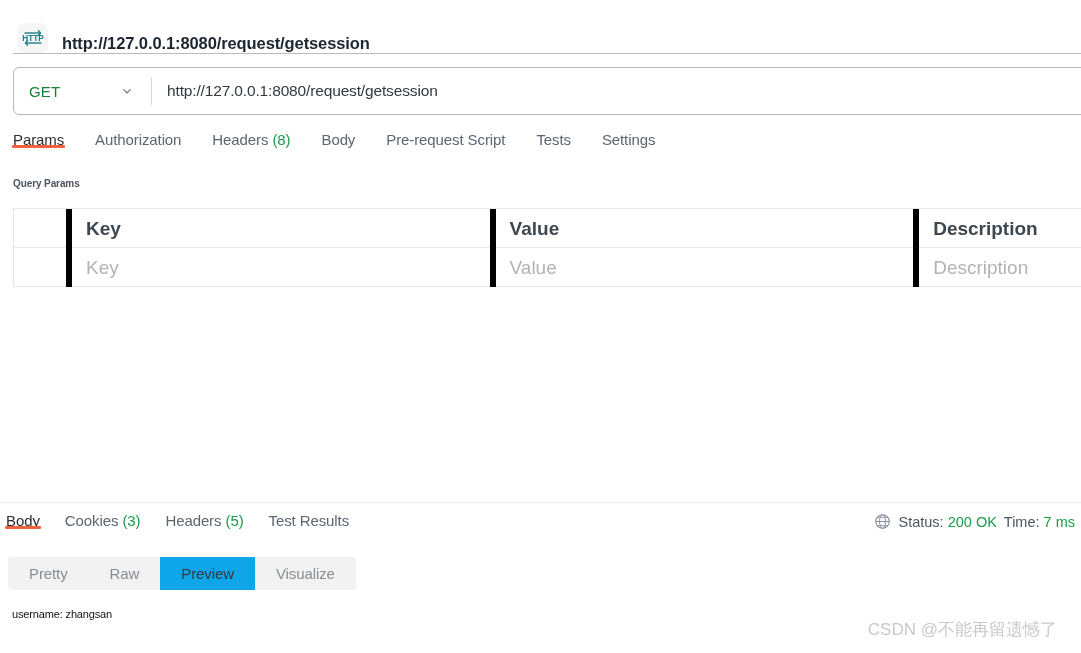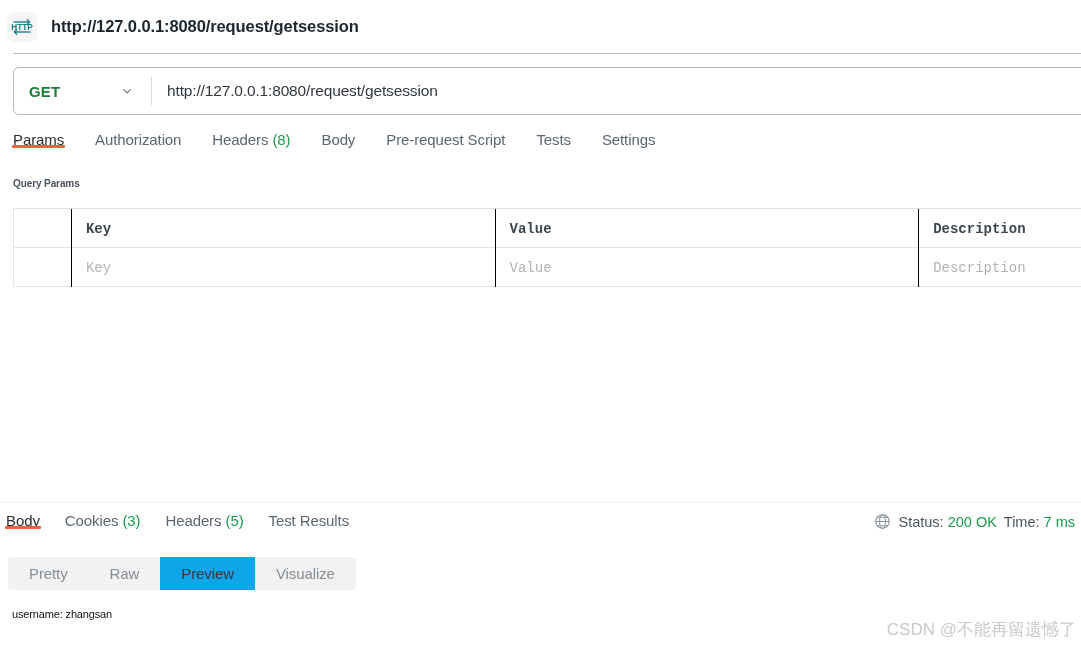--- a/index.html
+++ b/index.html
@@ -9,21 +9,21 @@
     background: #ffffff;
     font-family: "Liberation Sans", sans-serif;
     color: #2b2b2b;
     overflow: hidden;
   }
   .app { position: relative; width: 1081px; height: 653px; background: #fff; }
 
   
   .titlebar {
     position: absolute; left: 0; top: 0; width: 1081px; height: 53px;
-    display: flex; align-items: center; padding-left: 7px;
+    display: flex; align-items: flex-end; padding-left: 18px;
   }
   .http-icon {
     width: 30px; height: 30px; border-radius: 7px; background: #f6f6f6;
     display: flex; align-items: center; justify-content: center;
     flex: 0 0 auto;
   }
   .title-text {
     margin-left: 14px;
     font-size: 16.5px; font-weight: bold; color: #1c2630;
     letter-spacing: -0.1px; white-space: nowrap;
@@ -36,21 +36,21 @@
   
   .urlbar {
     position: absolute; left: 13px; top: 67px; width: 1080px; height: 48px;
     border: 1px solid #b7b7b7; border-radius: 6px; background: #fff;
     display: flex; align-items: center;
   }
   .method {
     width: 137px; height: 46px; display: flex; align-items: center;
     padding-left: 15px; position: relative; cursor: pointer;
   }
-  .method-label { font-size: 15px; font-weight: bold; color: #1a7f37; letter-spacing: 0.2px; }
+  .method-label { font-size: 15px; font-weight: normal; color: #1a7f37; letter-spacing: 0.2px; }
   .chev {
     position: absolute; right: 18px; top: 50%; transform: translateY(-50%);
     width: 12px; height: 12px;
   }
   .method-sep { width: 1px; height: 28px; background: #d8d8d8; flex: 0 0 auto; }
   .url-input {
     flex: 1 1 auto; height: 46px; border: none; outline: none; background: transparent;
     font-family: "Liberation Sans", sans-serif;
     font-size: 15.5px; color: #32383e; padding-left: 15px; letter-spacing: -0.15px;
   }
@@ -77,23 +77,23 @@
   .qp-title {
     position: absolute; left: 13px; top: 178px;
     font-size: 10px; font-weight: bold; color: #4a545e; letter-spacing: -0.1px;
   }
   .qp-table {
     position: absolute; left: 13px; top: 208px; width: 1080px;
     border-top: 1px solid #e4e4e4; border-left: 1px solid #e4e4e4;
   }
   .qp-row { display: flex; height: 39px; border-bottom: 1px solid #e4e4e4; }
   .qp-cell {
-    border-right: 1px solid #000000; height: 39px;
+    border-right: 6px solid #000000; height: 39px;
     display: flex; align-items: center; padding-left: 14px;
-    font-size: 14px; overflow: hidden; white-space: nowrap; font-family: Liberation Mono, monospace;
+    font-size: 19px; overflow: hidden; white-space: nowrap;
   }
   .c-check { width: 58px; padding-left: 0; }
   .c-key   { width: 424px; }
   .c-val   { width: 424px; }
   .c-desc  { width: 174px; }
   .qp-head .qp-cell { font-weight: bold; color: #3d474f; }
   .qp-body .qp-cell { color: #b3b3b3; }
 
   
   .divider-resp {
@@ -127,21 +127,21 @@
   .seg.active { background: #0ea5e9; color: #333a40; }
 
   
   .preview-body {
     position: absolute; left: 12px; top: 608px;
     font-size: 11px; color: #121212; letter-spacing: -0.15px;
   }
 
   
   .watermark {
-    position: absolute; right: 5px; bottom: 12px;
+    position: absolute; right: 24px; bottom: 12px;
     font-size: 17px; color: #c9c9c9; white-space: nowrap;
   }
 </style>
 </head>
 <body>
 
 <div class="app">
 
   <div class="titlebar">
     <div class="http-icon">

